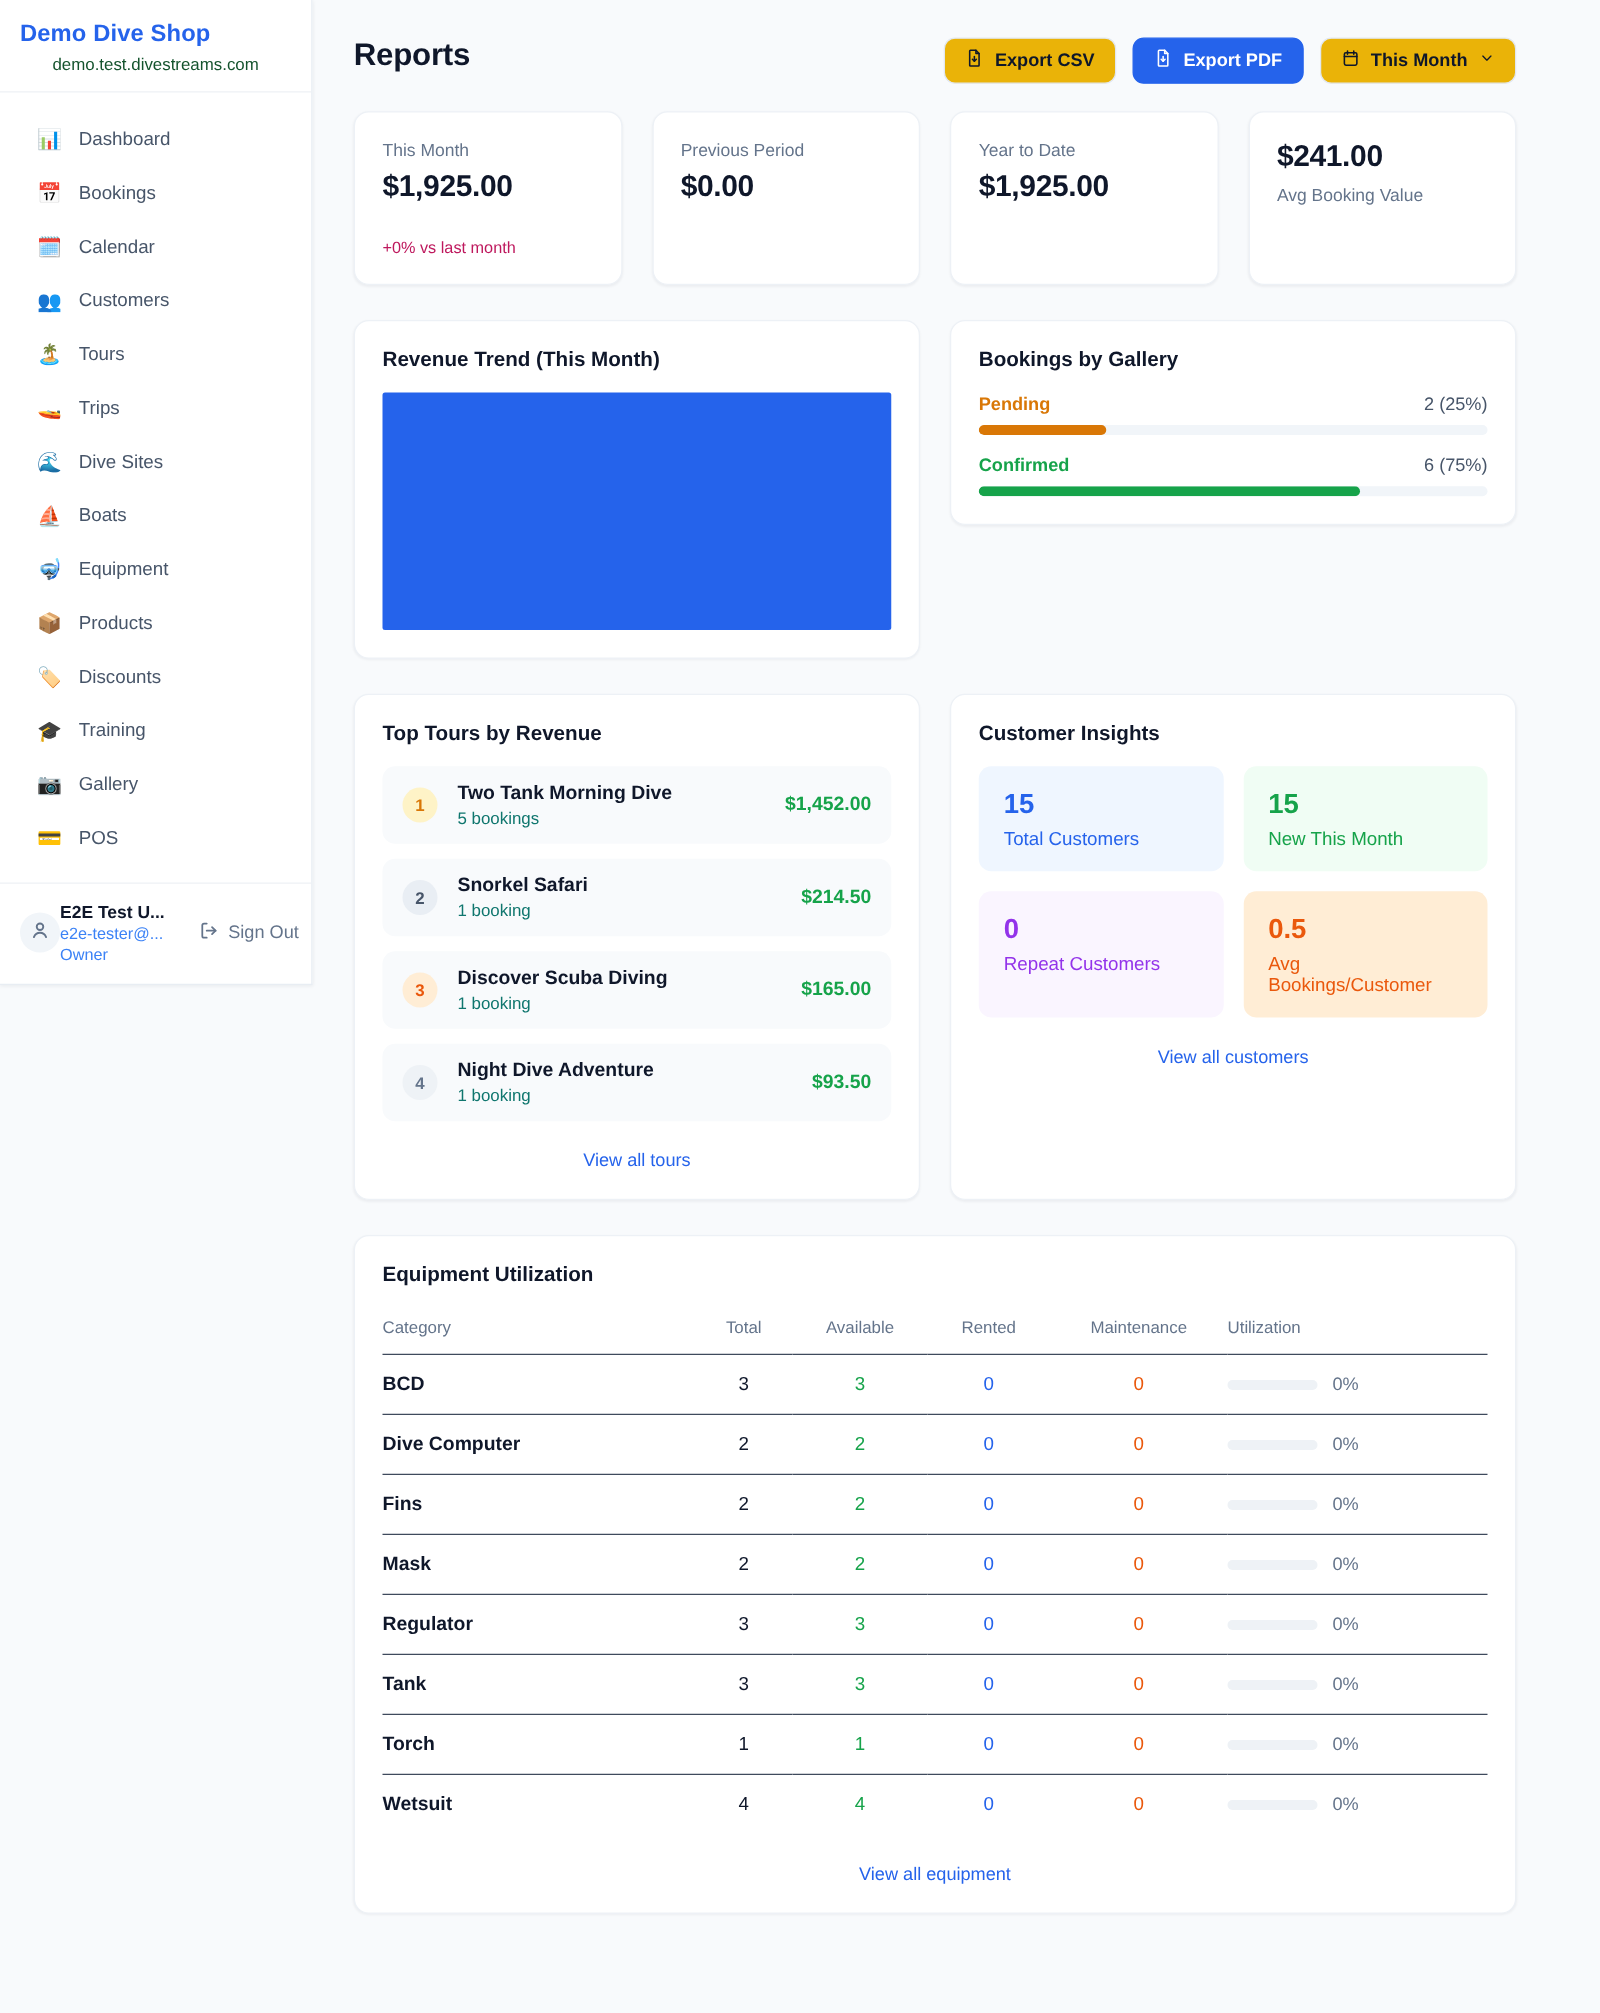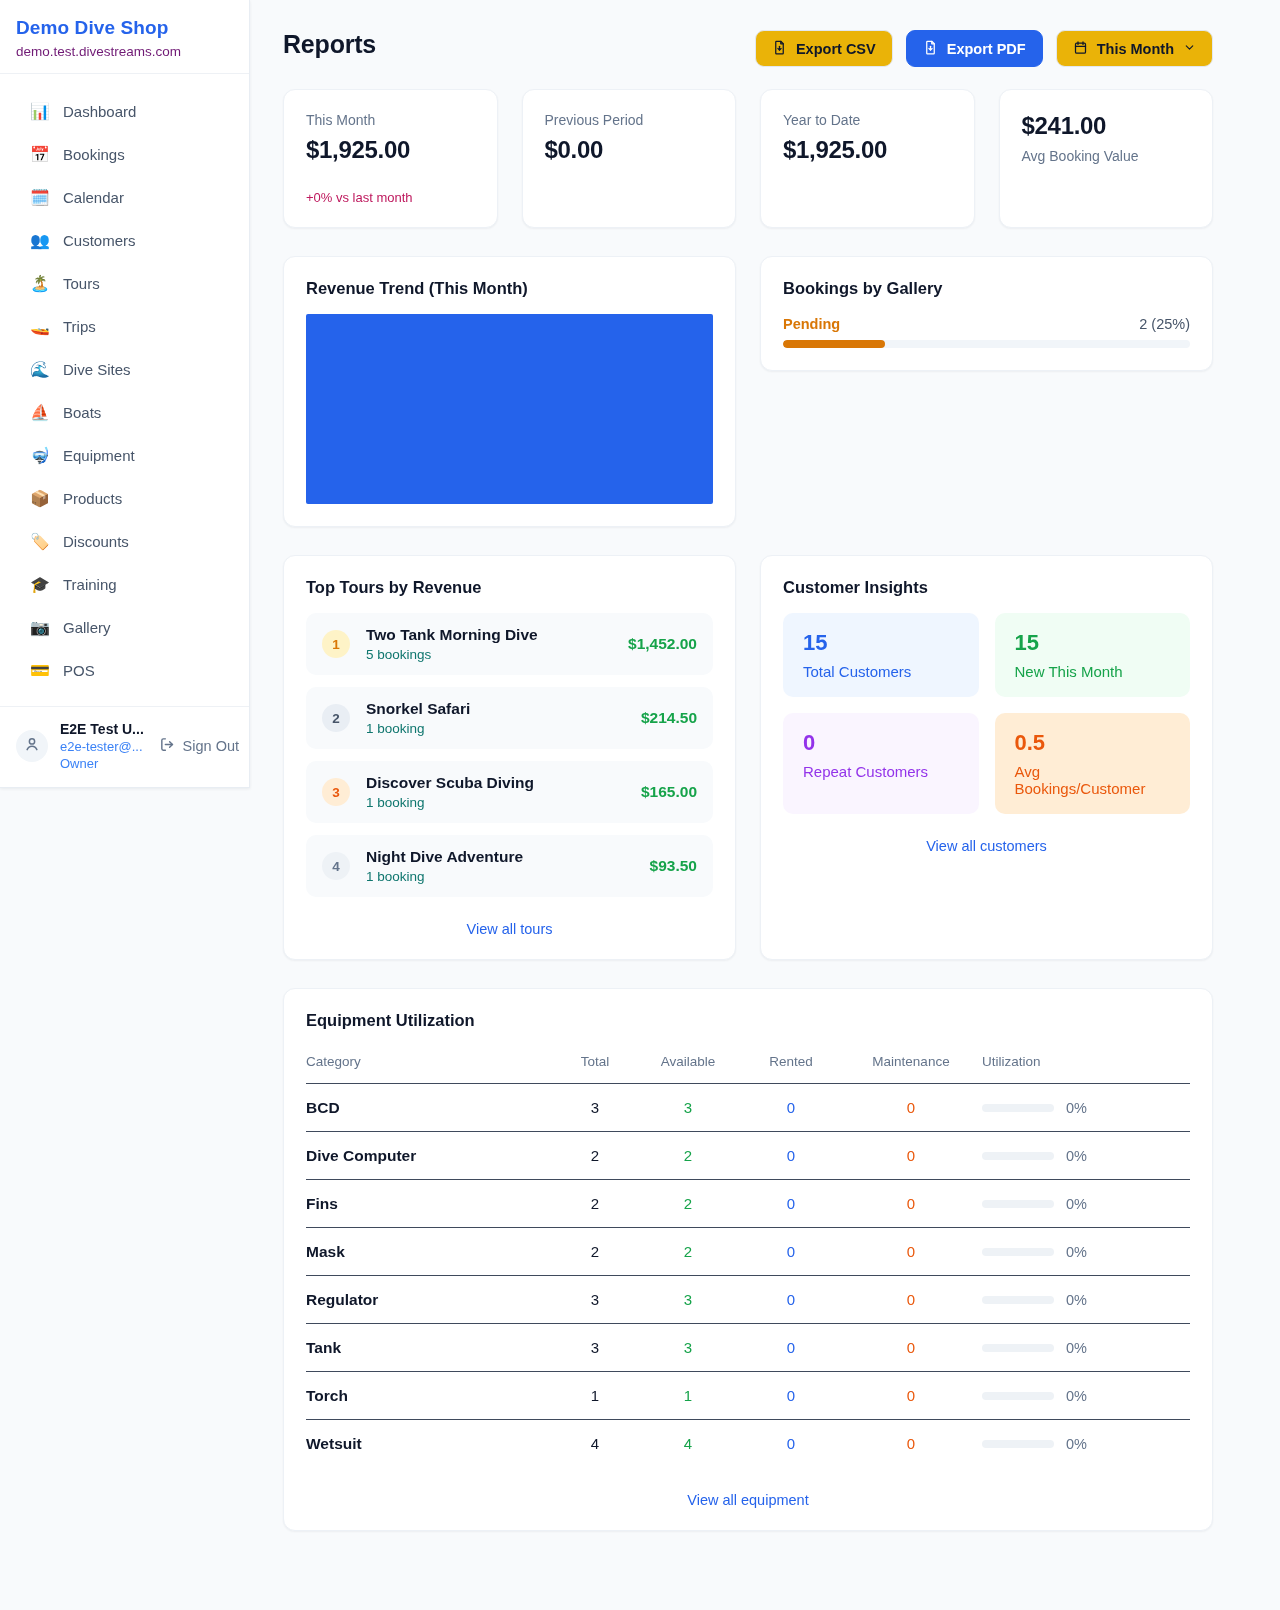--- a/index.html
+++ b/index.html
@@ -4,26 +4,26 @@
 <style>
   * { margin:0; padding:0; box-sizing:border-box; }
   html,body { width:1280px; min-height:1610px; background:#f8fafc; font-family:"Liberation Sans", sans-serif; color:#0f172a; }
 
   
   .sidebar { position:absolute; left:0; top:0; width:250px; background:#fff;
              border-right:1px solid #e8edf3; border-bottom:1px solid #e8edf3;
              box-shadow:0 1px 3px rgba(15,23,42,.07); }
   .side-head { padding:17px 16px 14px; border-bottom:1px solid #eef1f5; }
   .shop-name { color:#2563eb; font-size:19px; font-weight:800; letter-spacing:.1px; cursor:pointer; }
-  .shop-domain { margin-top:5px; font-size:13.5px; color:#701a75; }
+  .shop-domain { margin-top:5px; font-size:13.5px; color:#14532d;text-align:center; }
   .side-nav { padding:16px 0 14px; }
   .nav-item { display:flex; align-items:center; gap:13px; height:43px; padding:0 16px 0 30px;
               font-size:15px; color:#475569; cursor:pointer; text-decoration:none; }
   .nav-ico { width:20px; font-size:16px; text-align:center; flex:none; }
-  .side-user { border-top:1px solid #eef1f5; padding:14px 10px 16px 16px; display:flex; align-items:center; gap:12px; }
+  .side-user { border-top:1px solid #eef1f5; padding:14px 10px 16px 16px; display:flex; align-items:center; }
   .avatar { width:32px; height:32px; border-radius:50%; background:#f1f5f9; flex:none;
             display:flex; align-items:center; justify-content:center; }
   .user-meta { flex:1; min-width:0; }
   .user-name { font-size:14px; font-weight:700; white-space:nowrap; overflow:hidden; text-overflow:ellipsis; }
   .user-email, .user-role { font-size:13px; color:#3b82f6; margin-top:2px; white-space:nowrap; overflow:hidden; text-overflow:ellipsis; }
   .signout { display:flex; align-items:center; gap:7px; color:#64748b; font-size:14.5px; cursor:pointer; flex:none; text-decoration:none; }
 
   
   .main { margin-left:283px; width:930px; padding:30px 0 70px; }
   .page-head { display:flex; justify-content:space-between; margin-bottom:22px; }
@@ -261,20 +261,29 @@
       <div class="status-rows">
         <div>
           <div class="status-head">
             <span class="status-label pending">Pending</span>
             <span class="status-count">2 (25%)</span>
           </div>
           <div class="track">
               <div class="fill pending" style="width: 25%;"></div>
             </div>
         </div>
+        <div>
+          <div class="status-head">
+            <span class="status-label confirmed">Confirmed</span>
+            <span class="status-count">6 (75%)</span>
+          </div>
+          <div class="track">
+              <div class="fill confirmed" style="width: 75%;"></div>
+            </div>
+        </div>
       </div>
     </div>
   </section>
 
   <section class="grid2">
     <div class="card">
       <h2>Top Tours by Revenue</h2>
       <div class="tour-list">
         <div class="tour-row">
           <span class="rank r1">1</span>

